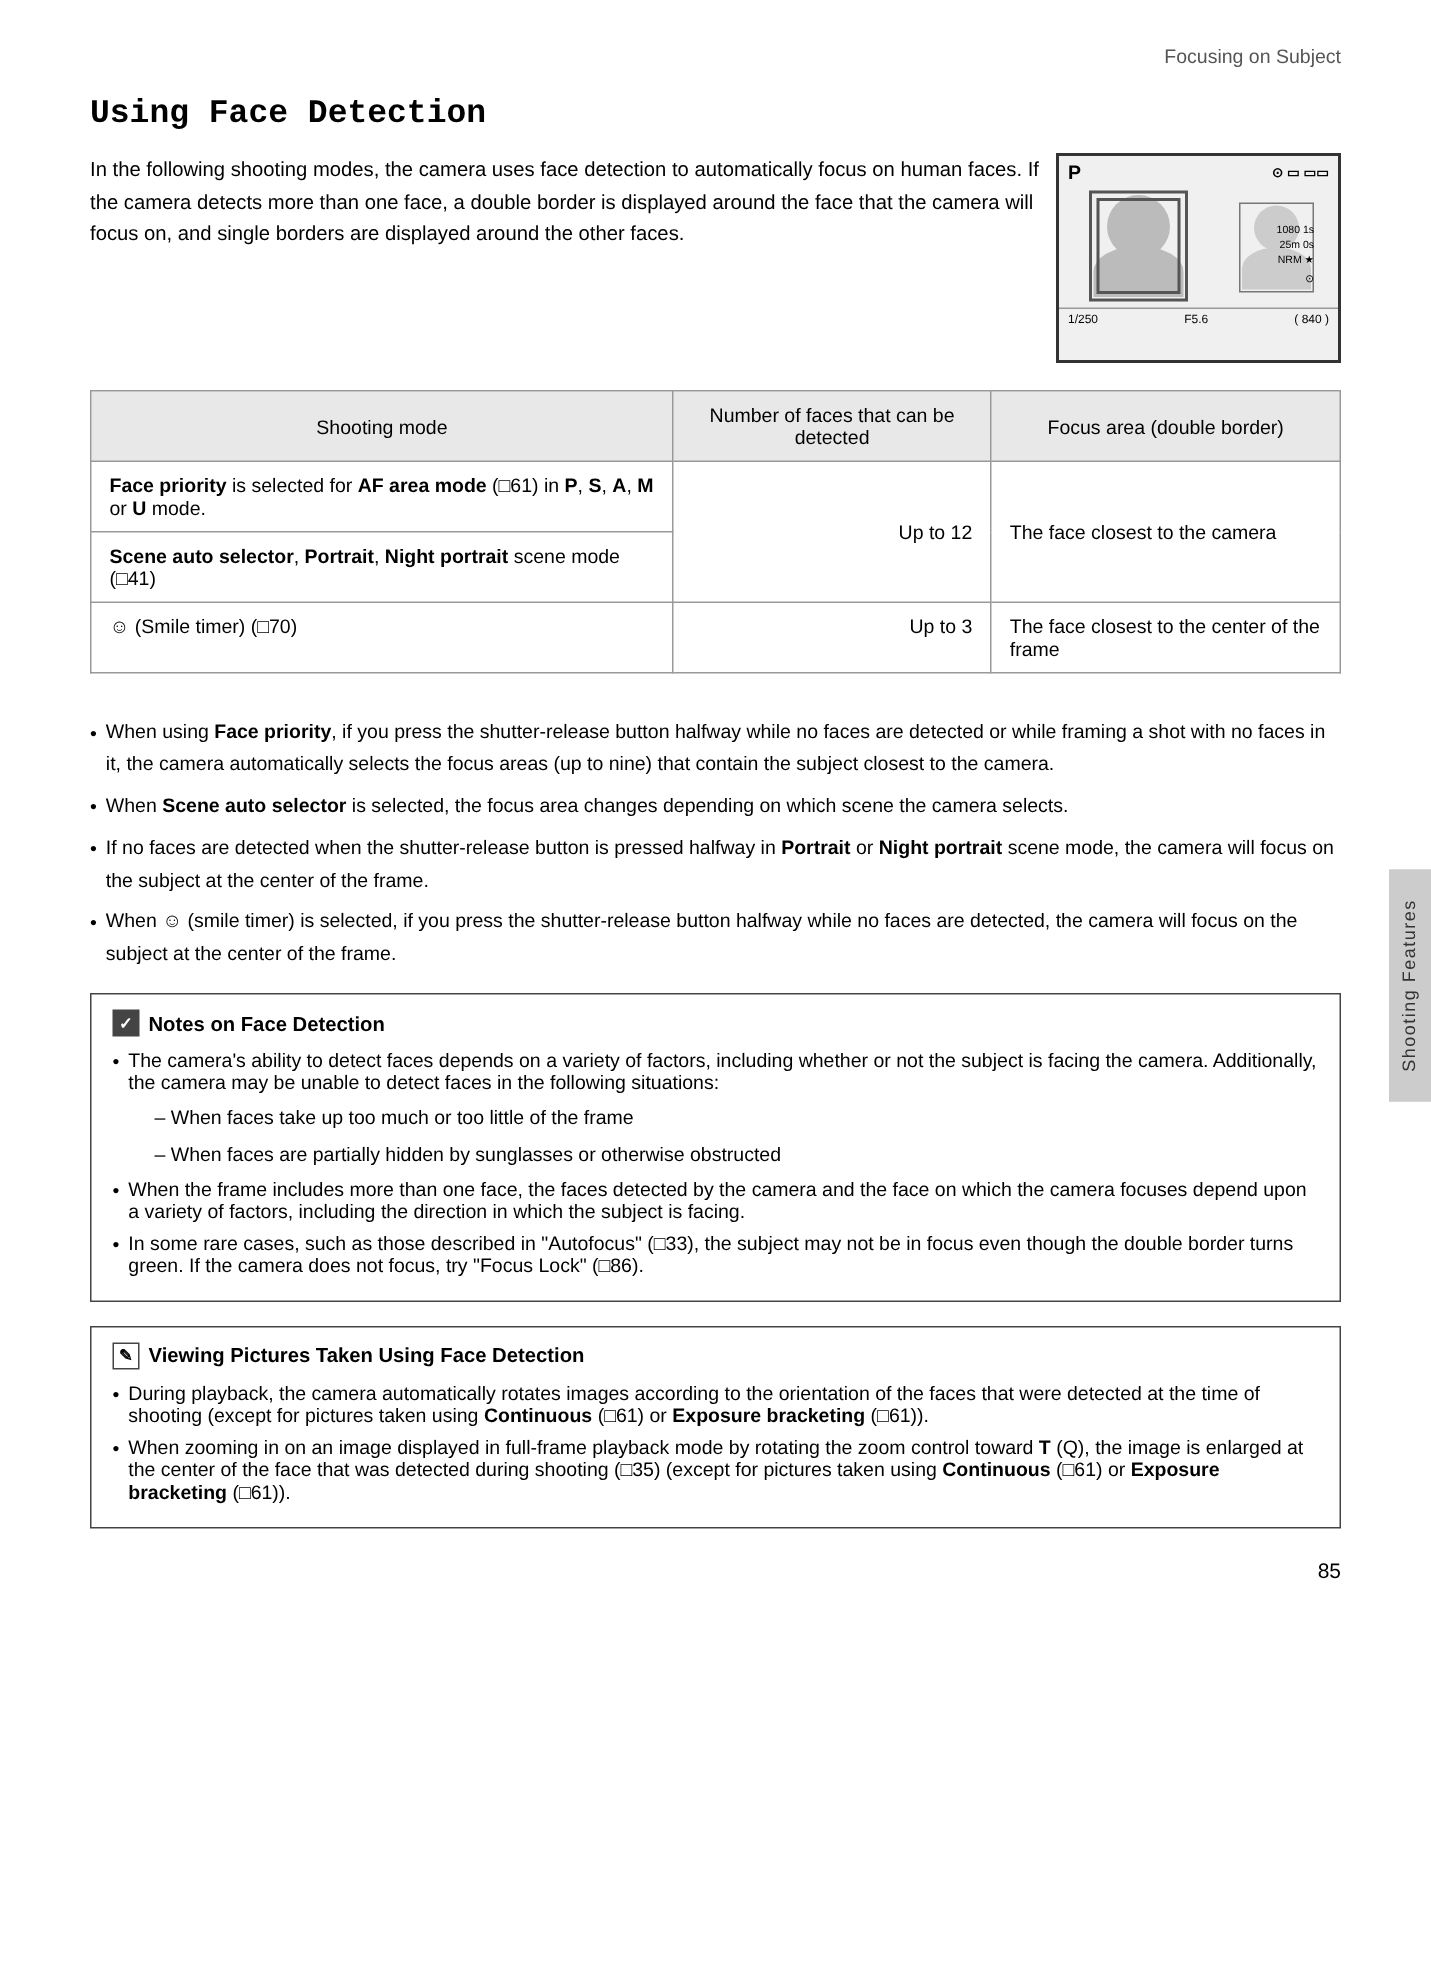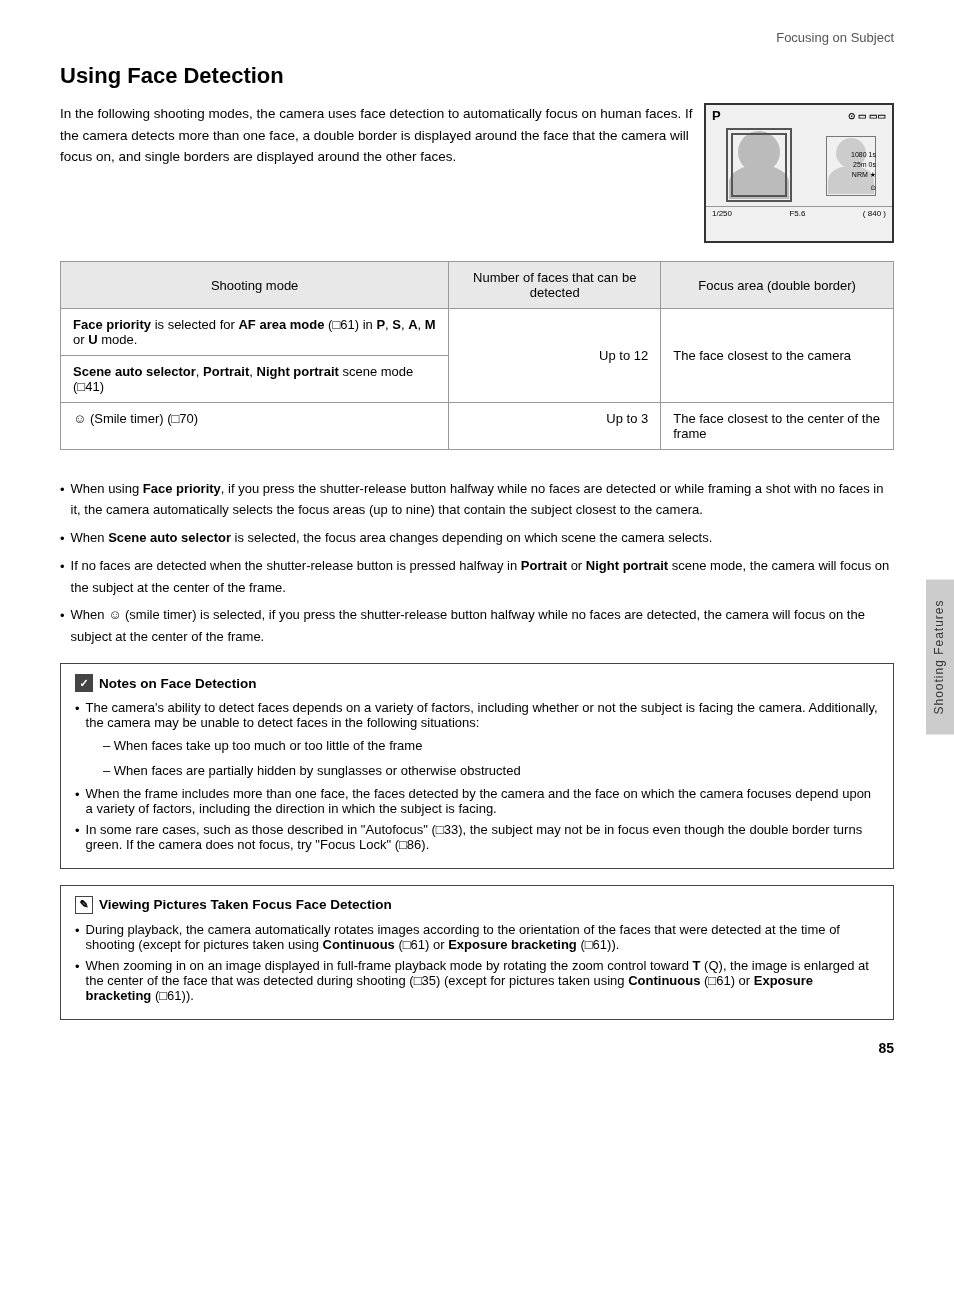--- a/index.html
+++ b/index.html
@@ -22,20 +22,21 @@
       text-align: right;
       font-size: 13px;
       color: #555;
       margin-bottom: 18px;
       border-bottom: none;
     }
     .section-title {
       font-size: 22px;
       font-weight: bold;
       margin-bottom: 14px;
+      font-family: Liberation Mono, monospace;
     }
     .intro-area {
       display: flex;
       margin-bottom: 18px;
       align-items: flex-start;
     }
     .intro-text {
       font-size: 13.5px;
       line-height: 1.6;
       flex: 1;
@@ -180,21 +181,21 @@
       padding: 20px 6px;
       font-size: 12px;
       text-align: center;
       letter-spacing: 1px;
       color: #333;
     }
     .page-number {
       text-align: right;
       font-size: 14px;
       margin-top: 20px;
-      font-weight: bold;
+      font-weight: normal;
     }
     .bold { font-weight: bold; }
   </style>
 </head>
 <body>
 
 <div class="page">
 
   <div class="top-header">
     <span>Focusing on Subject</span>
@@ -314,21 +315,21 @@
     </div>
     <div class="bullet-item">
       <span class="bullet-dot">•</span>
       <span>In some rare cases, such as those described in "Autofocus" (□33), the subject may not be in focus even though the double border turns green. If the camera does not focus, try "Focus Lock" (□86).</span>
     </div>
   </div>
 
   <div class="notes-box">
     <div class="notes-title">
       <span class="pencil-icon">✎</span>
-      <span>Viewing Pictures Taken Focus Face Detection</span>
+      <span>Viewing Pictures Taken Using Face Detection</span>
     </div>
     <div class="bullet-item">
       <span class="bullet-dot">•</span>
       <span>During playback, the camera automatically rotates images according to the orientation of the faces that were detected at the time of shooting (except for pictures taken using <span class="bold">Continuous</span> (□61) or <span class="bold">Exposure bracketing</span> (□61)).</span>
     </div>
     <div class="bullet-item">
       <span class="bullet-dot">•</span>
       <span>When zooming in on an image displayed in full-frame playback mode by rotating the zoom control toward <span class="bold">T</span> (Q), the image is enlarged at the center of the face that was detected during shooting (□35) (except for pictures taken using <span class="bold">Continuous</span> (□61) or <span class="bold">Exposure bracketing</span> (□61)).</span>
     </div>
   </div>

